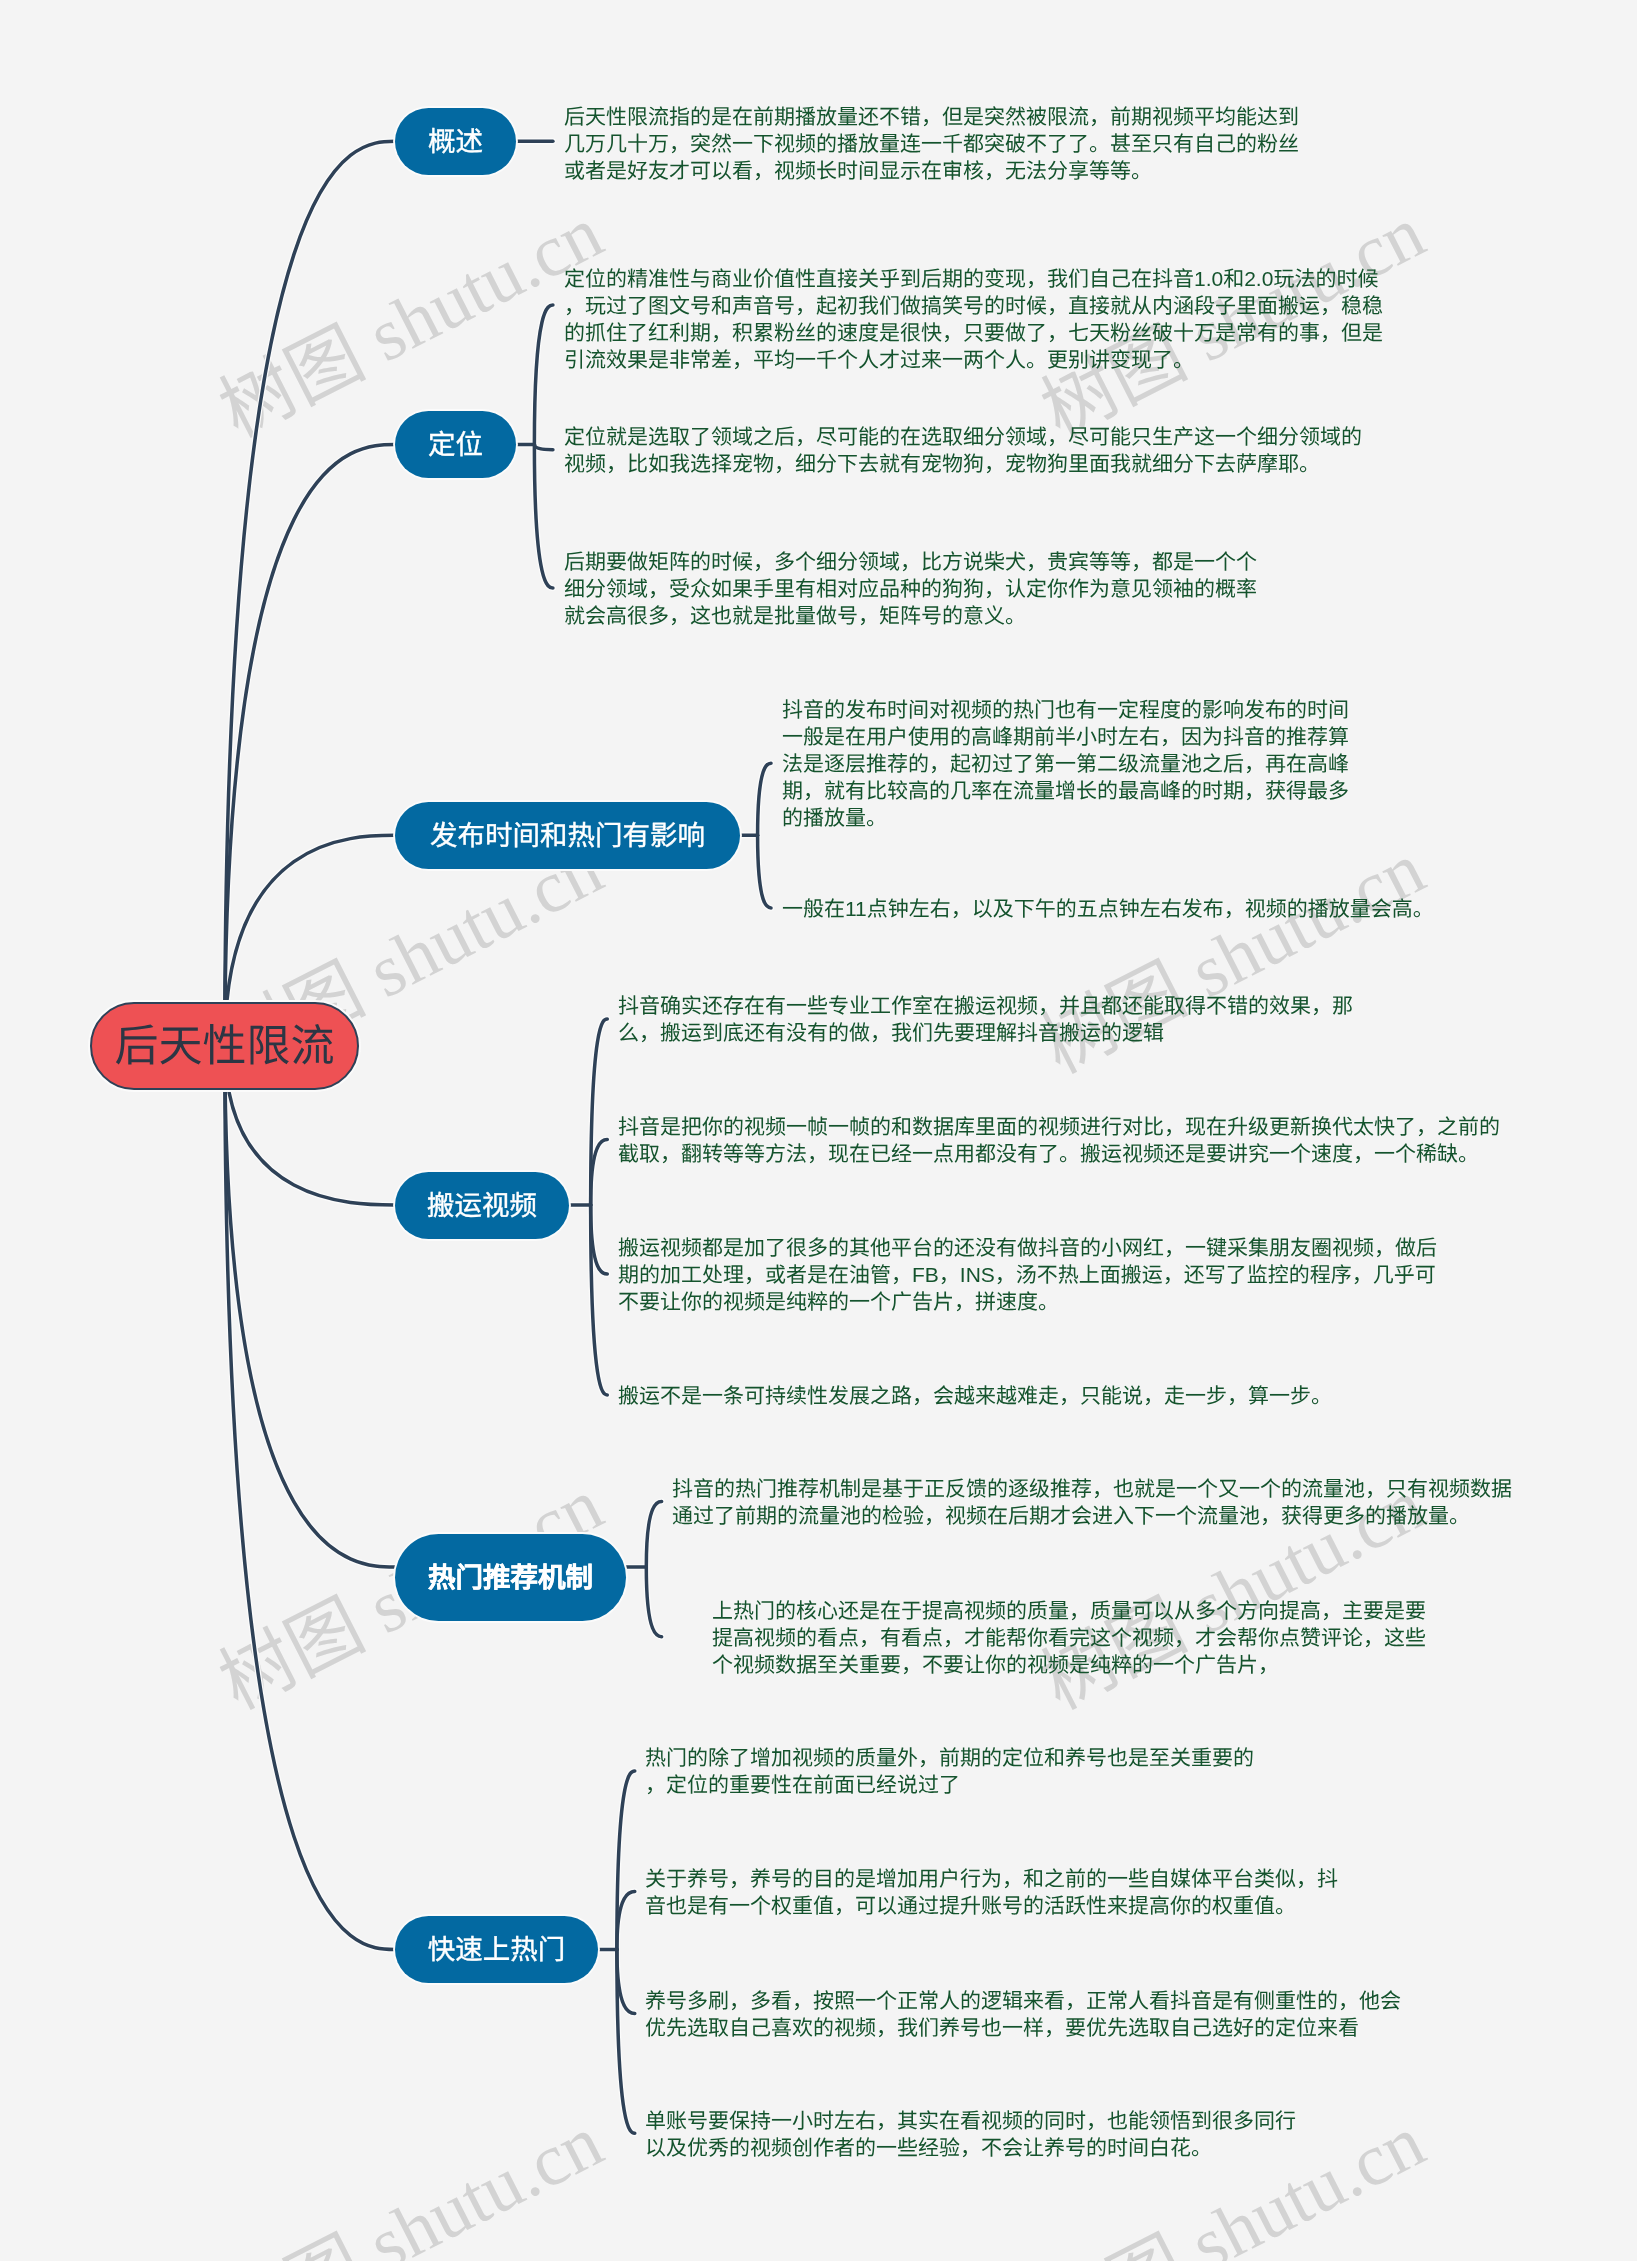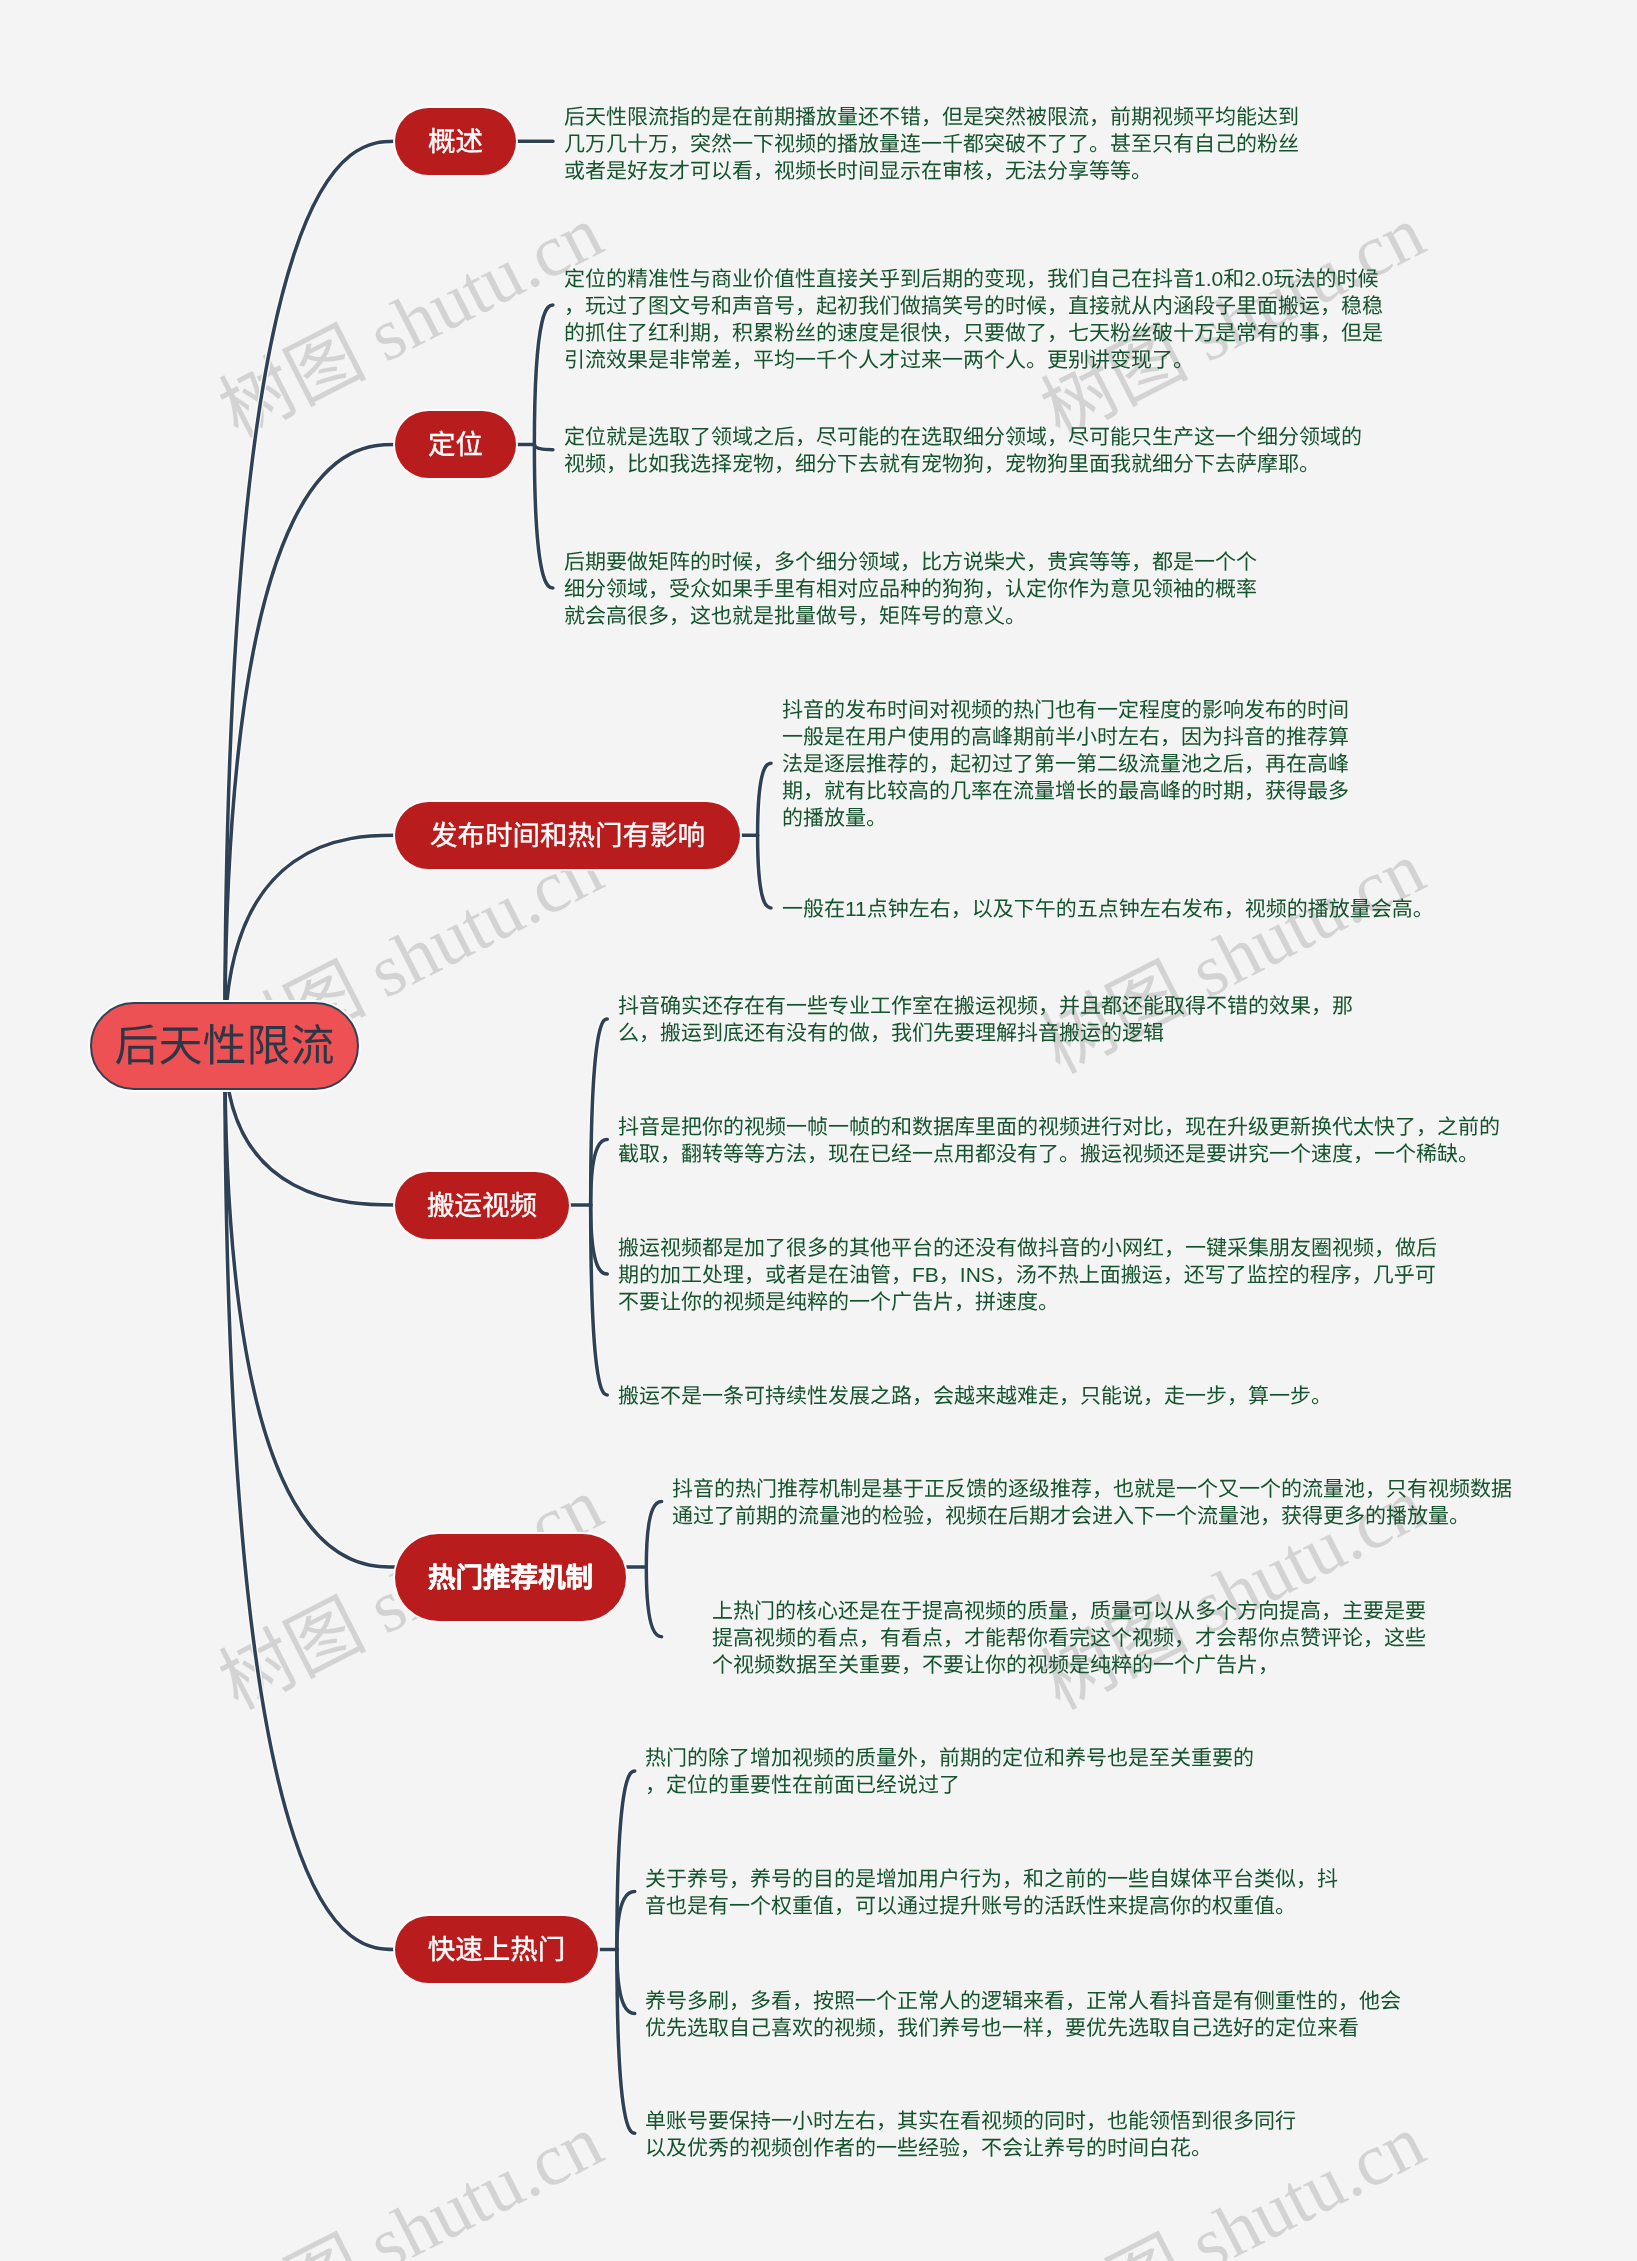--- a/index.html
+++ b/index.html
@@ -6,21 +6,21 @@
 html,body{margin:0;padding:0;}
 body{width:1638px;height:2261px;position:relative;overflow:hidden;background:#f4f4f4;
      font-family:"Liberation Sans",sans-serif;-webkit-font-smoothing:antialiased;}
 #stage{position:absolute;left:0;top:0;width:1638px;height:2261px;}
 #watermarks{position:absolute;left:0;top:0;width:1638px;height:2261px;overflow:hidden;}
 .wm{position:absolute;color:#d3d3d3;font-family:"Liberation Serif",serif;
     font-size:74px;line-height:1;white-space:nowrap;
     transform-origin:0 0;transform:rotate(-27deg);}
 #links{position:absolute;left:0;top:0;width:1638px;height:2261px;}
 .node{position:absolute;box-sizing:border-box;display:flex;align-items:center;
-      justify-content:center;border-radius:6396px;background:#b91c1c;color:#ffffff;
+      justify-content:center;border-radius:6396px;background:#0369a1;color:#ffffff;
       font-size:27.5px;line-height:1;white-space:nowrap;
       -webkit-text-stroke:0.4px #ffffff;
       box-shadow:0 0 0 1.9px #fbfbfb;}
 .rootnode{position:absolute;box-sizing:border-box;display:flex;align-items:center;
       justify-content:center;border-radius:6396px;background:#ee5154;color:#2c3644;
       border:2.9px solid #2e4157;font-size:44px;line-height:1;white-space:nowrap;
       box-shadow:0 0 0 1.9px #fbfbfb;}
 .leaf{position:absolute;color:#14532d;font-size:21px;line-height:27px;white-space:pre;}
 </style>
 </head>

